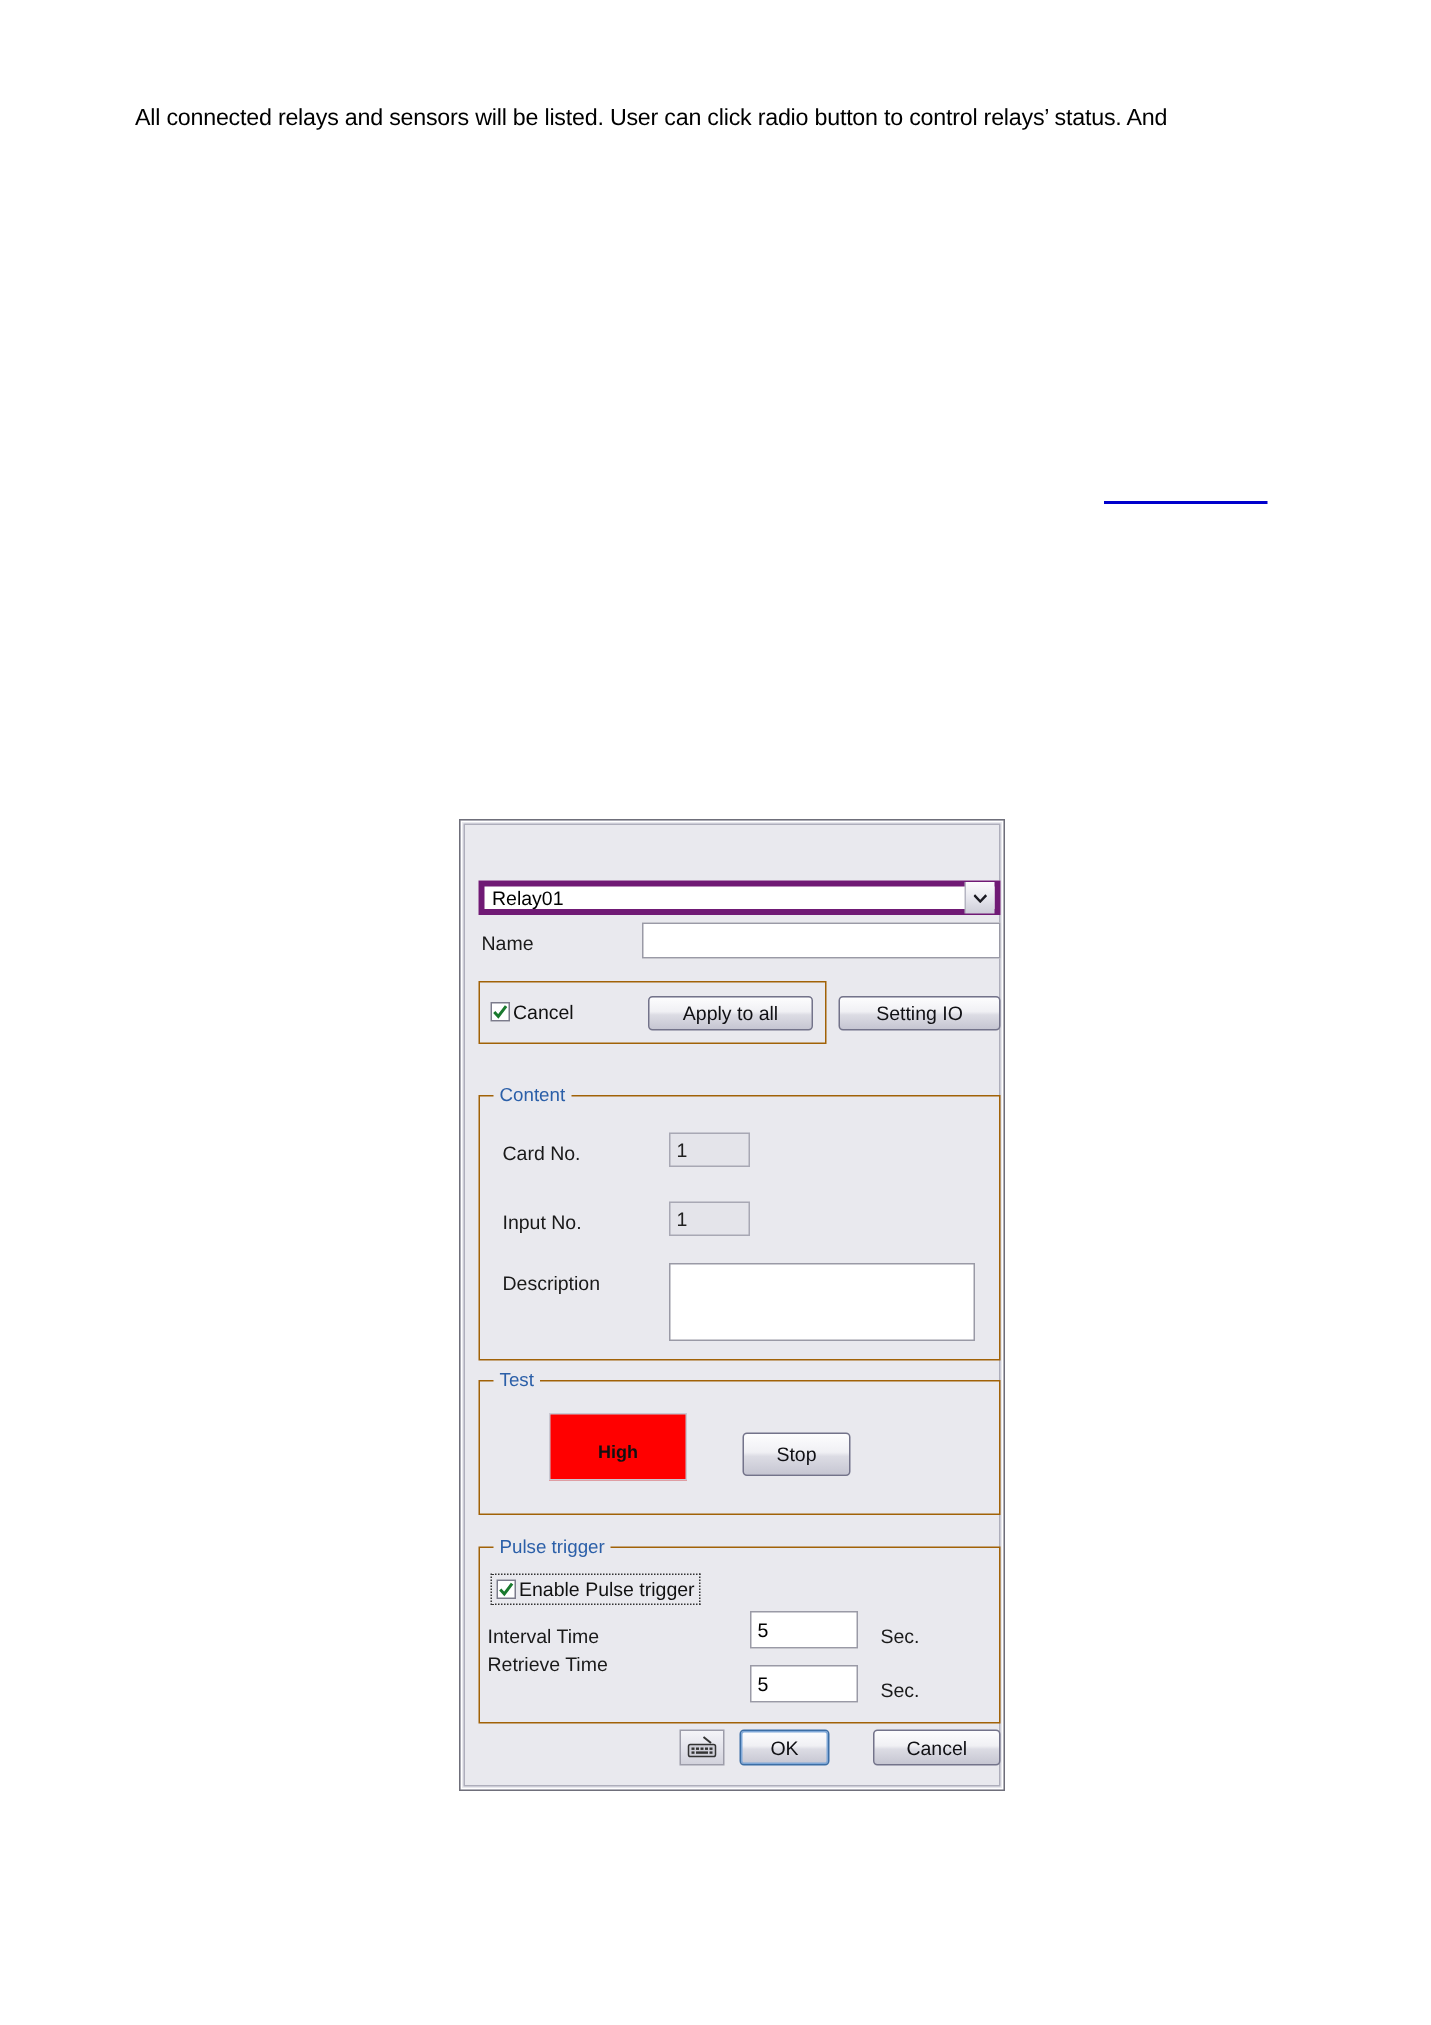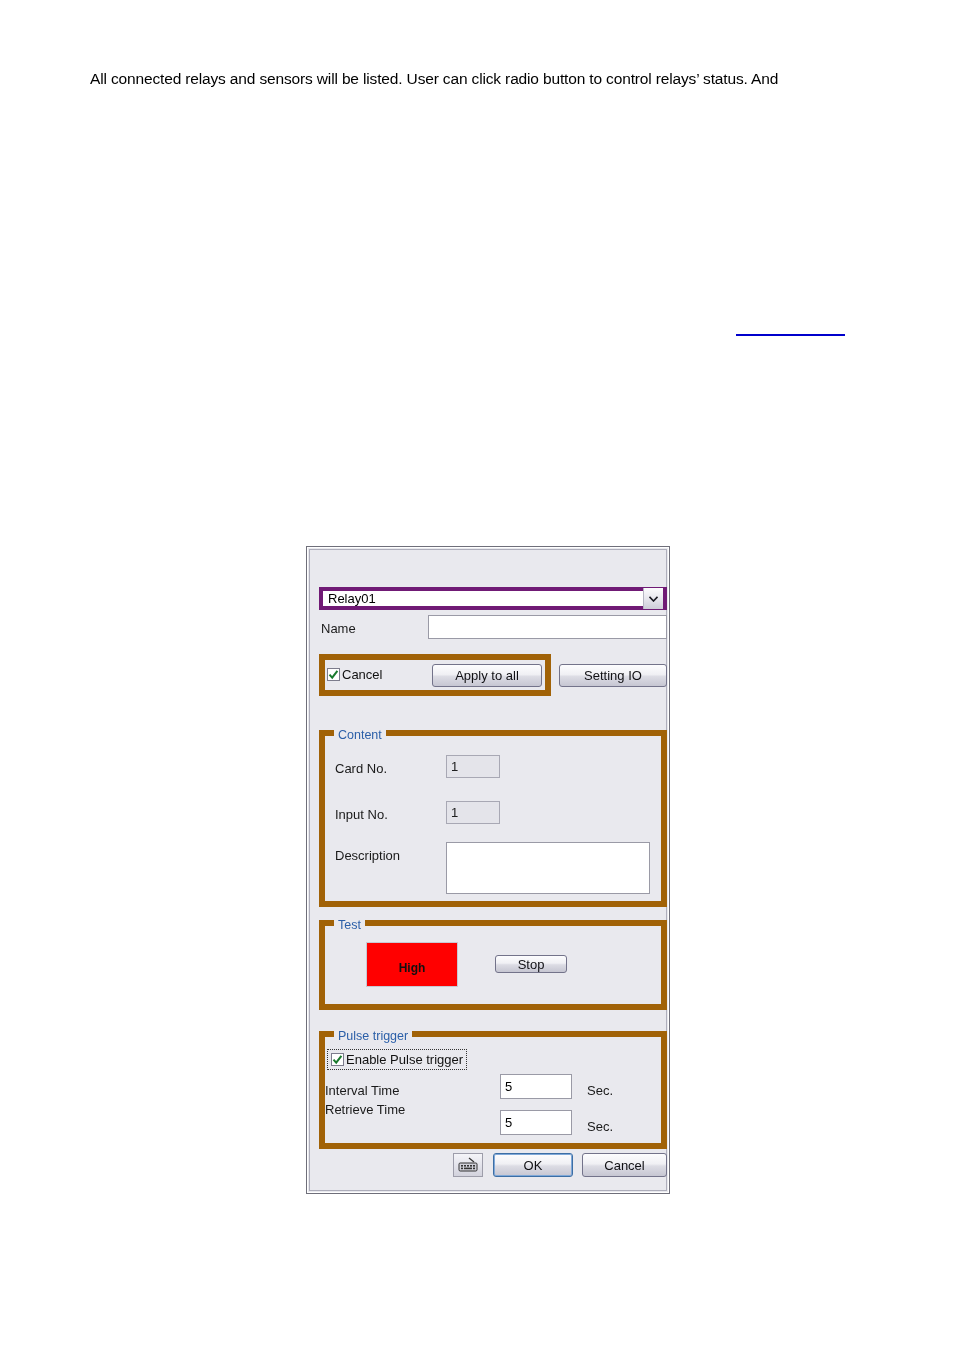--- a/index.html
+++ b/index.html
@@ -175,21 +175,21 @@
     text-align: center;
   }
   .btn.focused {
     border: 1px solid #3c6ea5;
     box-shadow: 0 0 0 1px #7fa8d8 inset;
   }
 
   
   .group {
     position: absolute;
-    border: 6px solid #a16207;
+    border: 1px solid #a16207;
     box-sizing: border-box;
     background: transparent;
   }
   .group-title {
     position: absolute;
     top: -8px;
     left: 9px;
     background: #e9e9ee;
     padding: 0 4px;
     font-size: 12.5px;
@@ -288,21 +288,21 @@
 
   <div class="label row" style="left:25px; top:298px;">Description</div>
   <div class="textinput" style="position:absolute; left:136px; top:292px; width:204px; height:52px; align-items:flex-start;"></div>
 
   <div class="group" style="left:9px; top:370px; width:348px; height:90px;">
     <span class="group-title">Test</span>
   </div>
 
   <div class="red-indicator" style="left:56px; top:392px; width:92px; height:45px;">High</div>
 
-  <div class="btn" style="position:absolute; left:185px; top:405px; width:72px; height:18px;">Stop</div>
+  <div class="btn" style="position:absolute; left:185px; top:405px; width:72px; height:29px;">Stop</div>
 
   <div class="group" style="left:9px; top:481px; width:348px; height:118px;">
     <span class="group-title">Pulse trigger</span>
   </div>
 
   <span class="checkbox focus-dotted" style="position:absolute; left:19px; top:501px; padding:1px 2px;">
     <span class="cb-box">
       <svg width="11" height="11" viewBox="0 0 11 11" aria-hidden="true">
         <path d="M1.5 5.6 L4.2 8.6 L9.4 1.8" fill="none" stroke="#1a7a2e" stroke-width="2"></path>
       </svg>
@@ -328,18 +328,18 @@
         <rect x="10" y="8" width="2" height="1.6"></rect>
         <rect x="13" y="8" width="2" height="1.6"></rect>
         <rect x="16" y="8" width="2" height="1.6"></rect>
         <rect x="4" y="10.6" width="2" height="1.6"></rect>
         <rect x="7" y="10.6" width="8" height="1.6"></rect>
         <rect x="16" y="10.6" width="2" height="1.6"></rect>
       </g>
     </svg>
   </div>
 
-  <div class="btn focused" style="position:absolute; left:183px; top:603px; width:80px; height:24px;">OK</div>
+  <div class="btn focused" style="position:absolute; left:183px; top:603px; width:60px; height:24px;">OK</div>
 
   <div class="btn" style="position:absolute; left:272px; top:603px; width:85px; height:24px;">Cancel</div>
 
  </div>
 </div>
 
 </body></html>

